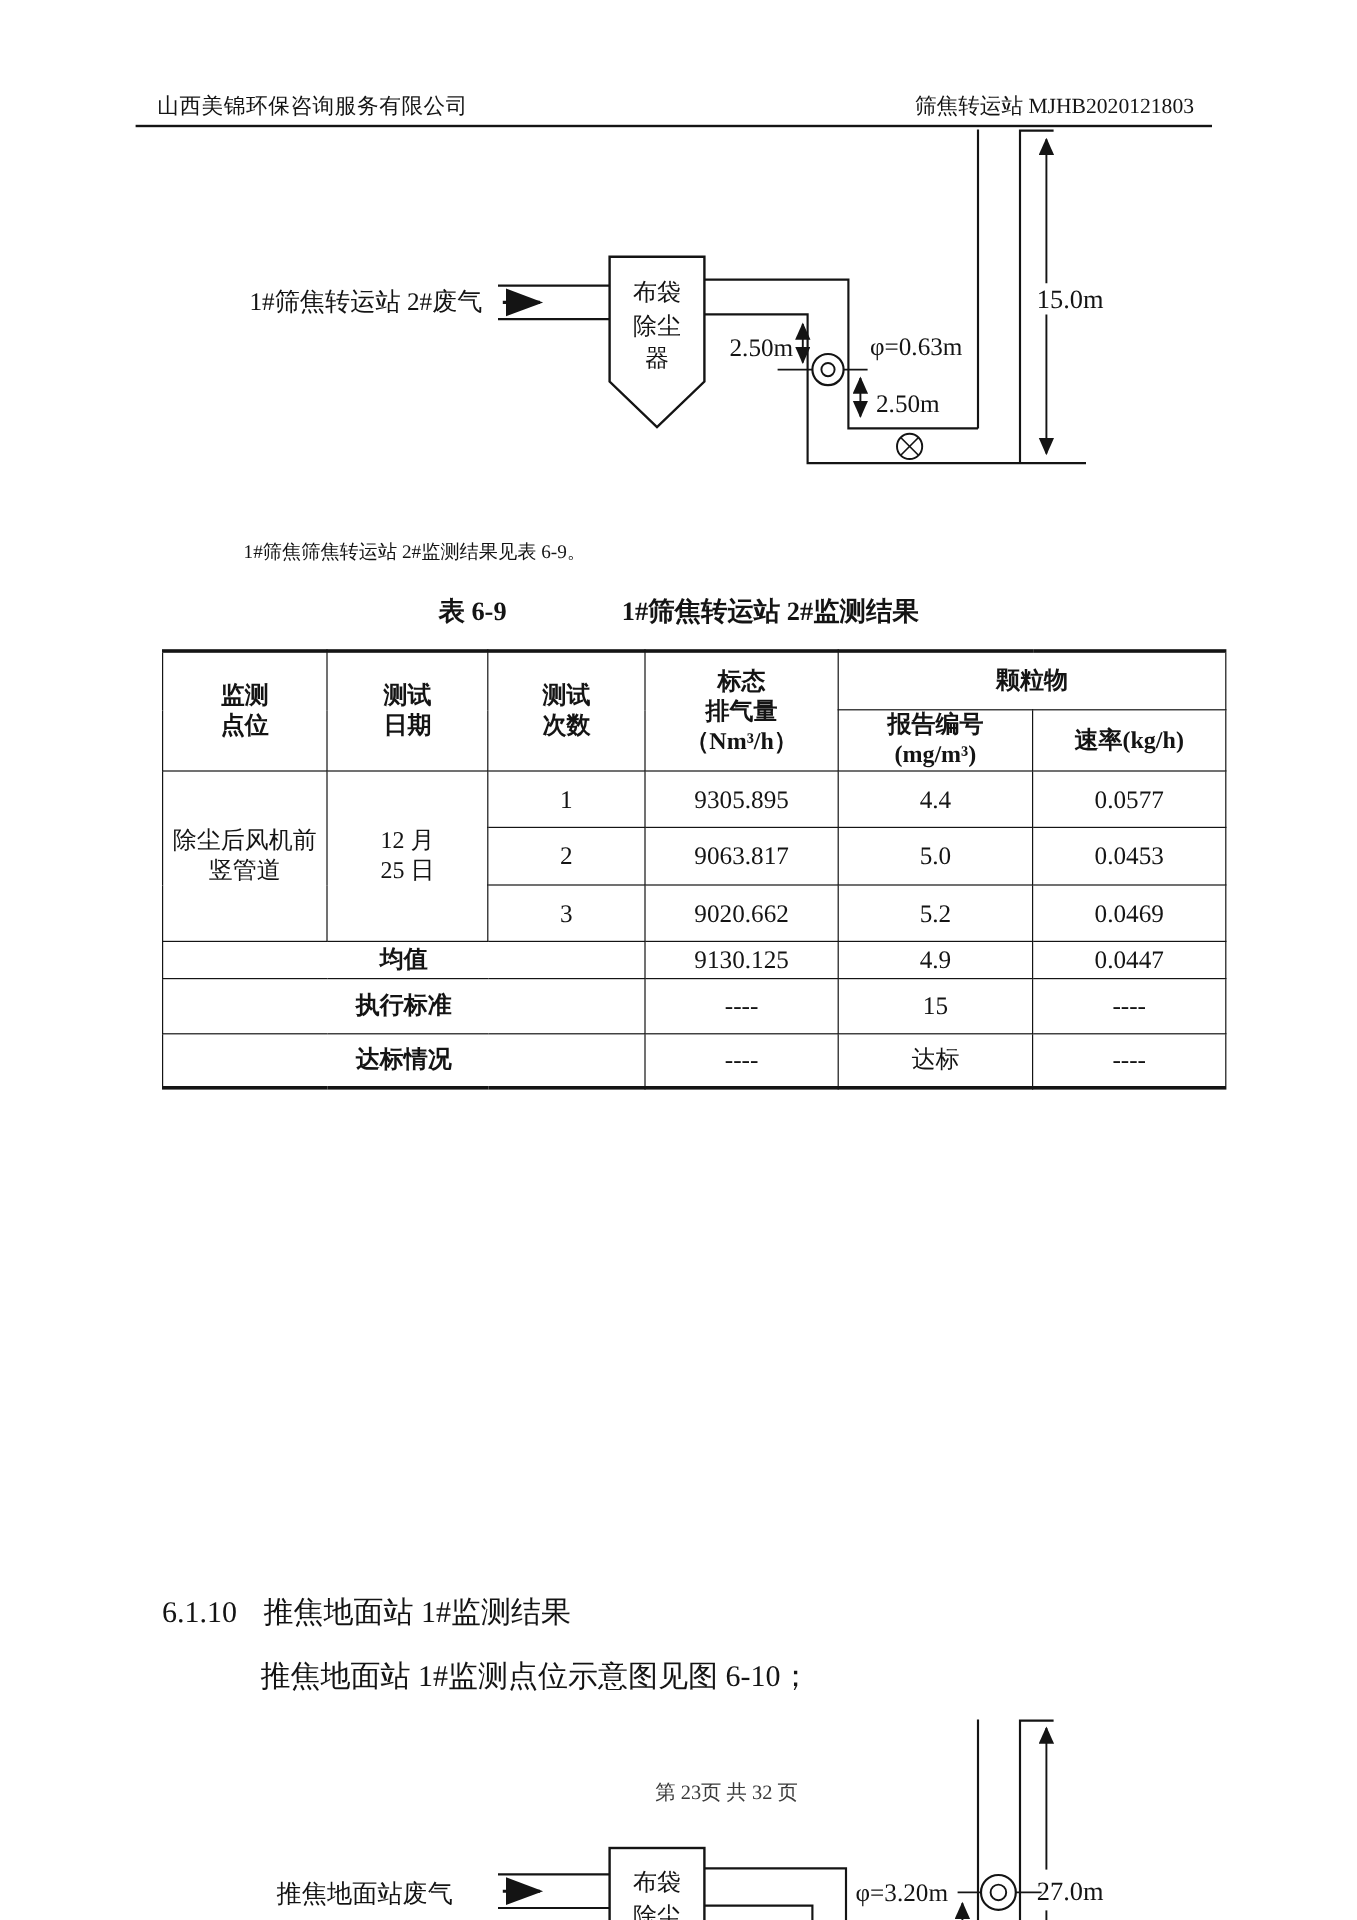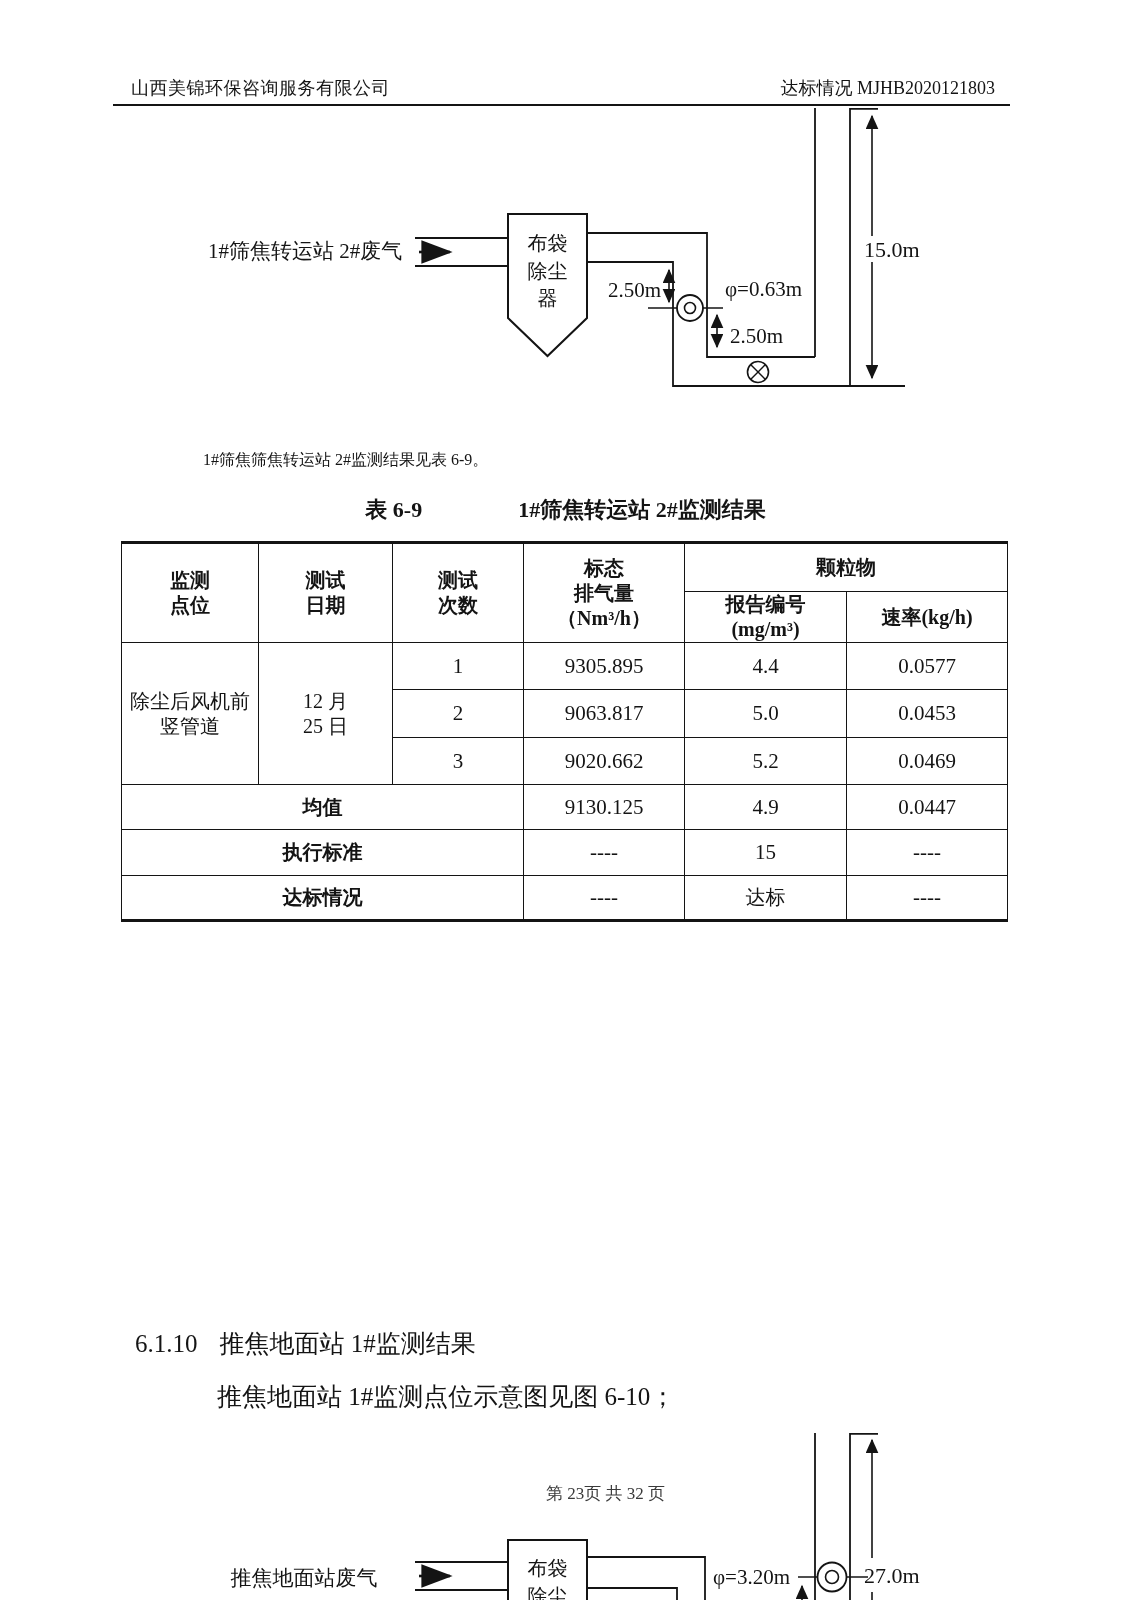--- a/index.html
+++ b/index.html
@@ -9,41 +9,41 @@
   .hdr-no{position:absolute;right:136px;top:76px;font-size:18px;}
   .hdr-rule{position:absolute;left:113px;top:104px;width:897px;height:2px;background:#141414;}
   .figsvg{position:absolute;}
   .fig-caption{position:absolute;left:0;top:395px;width:1131px;text-align:center;
                font-weight:bold;font-size:23px;}
   .fig-caption .gap{margin-right:44px;}
   .para1{position:absolute;left:203px;top:450px;font-size:16px;}
   .tbl-caption{position:absolute;left:0;top:495px;width:1131px;text-align:center;
                font-weight:bold;font-size:22px;}
   .tbl-caption .gap{margin-right:96px;}
-  table.tbl{position:absolute;left:121px;top:541px;width:886px;border-collapse:collapse;
+  table.tbl{position:absolute;left:135px;top:541px;width:886px;border-collapse:collapse;
             table-layout:fixed;border-top:3px solid #141414;border-bottom:3px solid #141414;}
   table.tbl th,table.tbl td{border:1px solid #141414;text-align:center;vertical-align:middle;
             padding:0;font-size:20px;line-height:1.25;white-space:pre-line;font-weight:normal;}
   table.tbl th{font-weight:bold;}
   table.tbl td.num{font-size:21px;}
   table.tbl td.blab{font-weight:bold;}
   .sec{position:absolute;left:135px;top:1327px;font-size:25px;}
   .sec .gap{margin-right:22px;}
   .para2{position:absolute;left:217px;top:1380px;font-size:25px;}
   .footer{position:absolute;left:0;top:1482px;width:1131px;text-align:center;
           font-size:17px;color:#3a3a3a;padding-left:40px;}
   svg text{font-family:"Liberation Serif","DejaVu Serif",serif;fill:#141414;}
 </style>
 </head>
 <body>
 
 <div class="page">
 
   <div class="hdr-co">山西美锦环保咨询服务有限公司</div>
-  <div class="hdr-no">达标情况 MJHB2020121803</div>
+  <div class="hdr-no">筛焦转运站 MJHB2020121803</div>
   <div class="hdr-rule"></div>
 
   <svg class="figsvg" style="left:100px;top:107px" width="930" height="290" viewBox="100 107 930 290">
     <defs>
       <marker id="f1a" markerWidth="10" markerHeight="9" refX="8.2" refY="4" orient="auto-start-reverse">
         <path d="M0,0 L9,4 L0,8 Z" fill="#141414"></path>
       </marker>
       <marker id="f1b" markerWidth="14" markerHeight="10" refX="11" refY="4.5" orient="auto">
         <path d="M0,0 L12,4.5 L0,9 Z" fill="#141414"></path>
       </marker>
@@ -133,21 +133,21 @@
       <td class="num">9063.817</td>
       <td class="num">5.0</td>
       <td class="num">0.0453</td>
     </tr>
     <tr style="height:47px">
       <td class="num">3</td>
       <td class="num">9020.662</td>
       <td class="num">5.2</td>
       <td class="num">0.0469</td>
     </tr>
-    <tr style="height:45px">
+    <tr style="height:31px">
       <td colspan="3" class="blab">均值</td>
       <td class="num">9130.125</td>
       <td class="num">4.9</td>
       <td class="num">0.0447</td>
     </tr>
     <tr style="height:46px">
       <td colspan="3" class="blab">执行标准</td>
       <td class="num">----</td>
       <td class="num">15</td>
       <td class="num">----</td>

